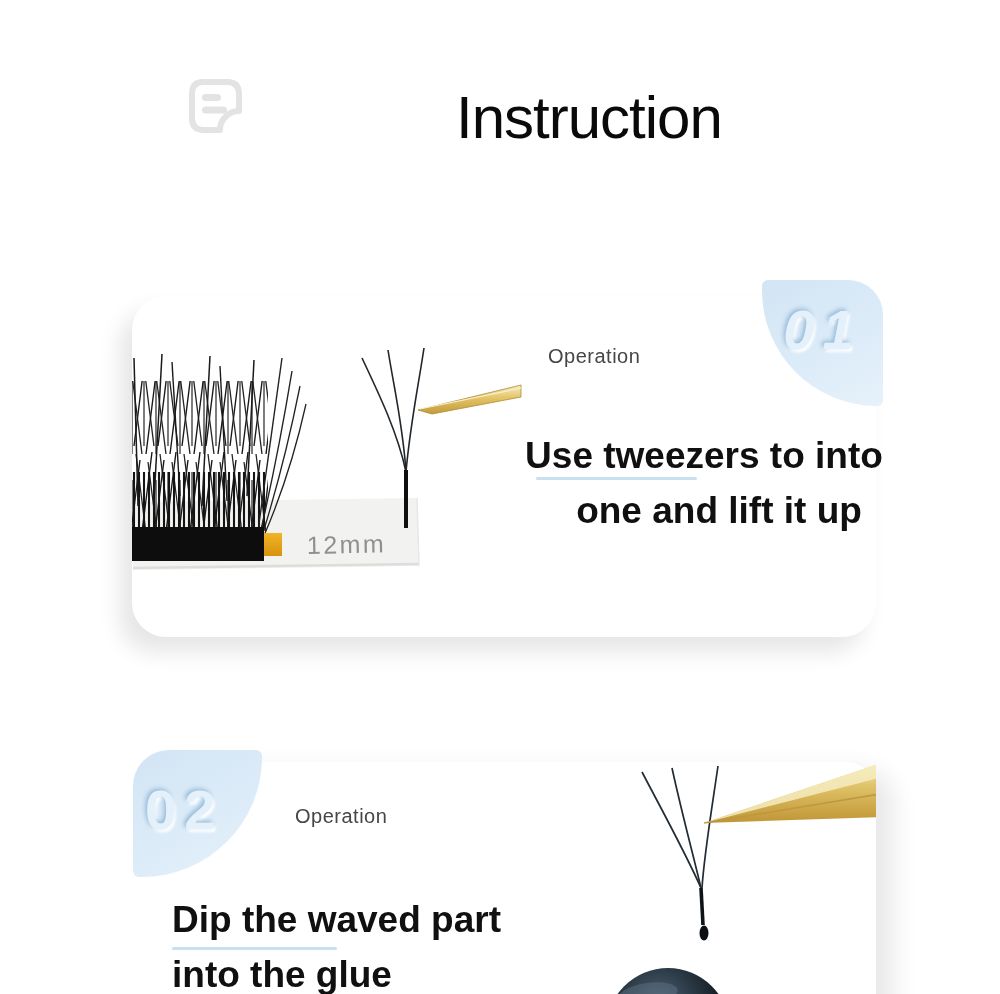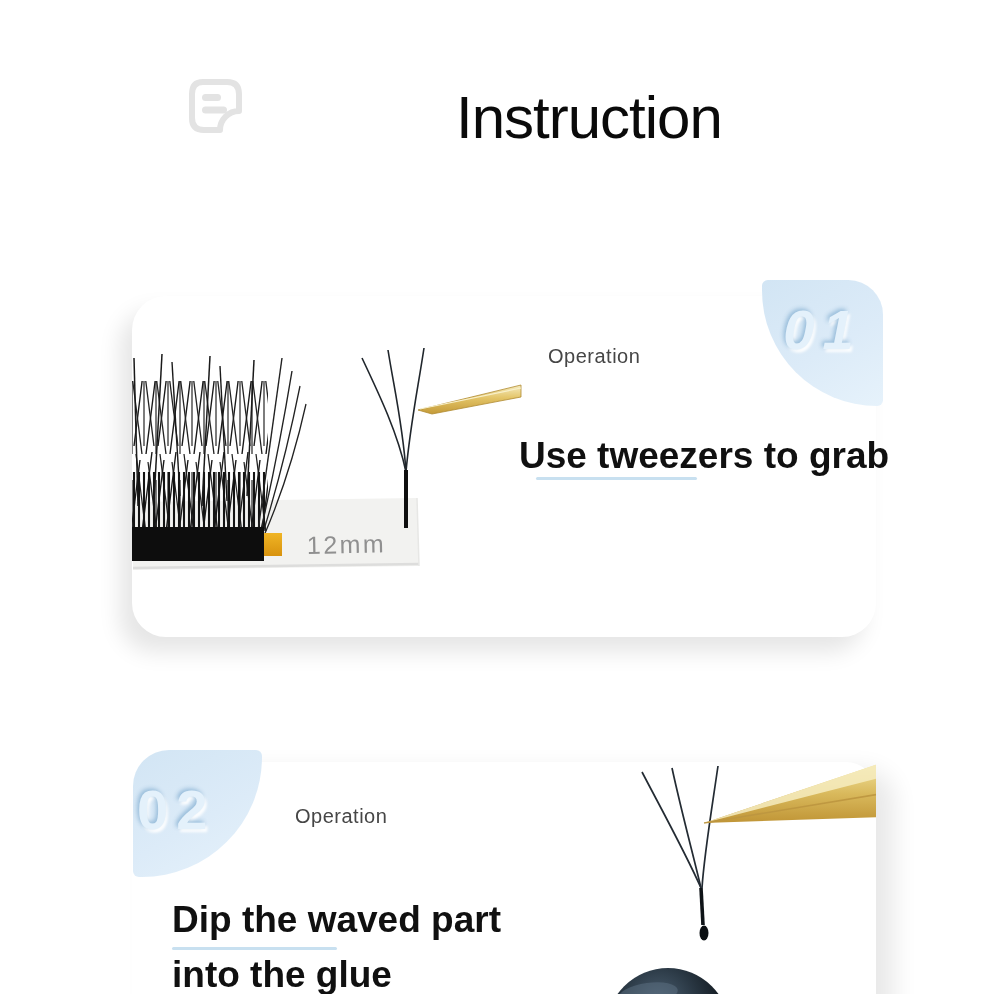--- a/index.html
+++ b/index.html
@@ -35,21 +35,21 @@
   .badge1{
     left:762px;top:280px;width:121px;height:126px;
     border-radius:6px 36px 6px 120px;
     align-items:flex-start;justify-content:center;
     padding-top:22px;box-sizing:border-box;font-style:italic;
   }
   .badge2{
     left:133px;top:750px;width:129px;height:127px;
     border-radius:36px 6px 120px 6px;
     align-items:flex-start;justify-content:flex-start;
-    padding-top:32px;padding-left:4px;box-sizing:border-box;
+    padding-top:32px;padding-left:12px;box-sizing:border-box;
   }
   .op-label{
     z-index:3;font-size:20px;color:#464646;letter-spacing:0.5px;line-height:1.15;
     white-space:nowrap;
   }
   .op1{left:548px;top:345px;}
   .op2{left:295px;top:805px;}
   .body-line{
     z-index:3;font-size:37px;font-weight:700;color:#101010;line-height:1.15;
     white-space:nowrap;
@@ -137,22 +137,23 @@
         <line x1="288" y1="113" x2="389" y2="92" stroke="#f8f0ca" stroke-width="1.2"></line>
       </g>
     </svg>
   </div>
 
   <div class="badge badge1">
     <span class="num">01</span>
   </div>
 
   <div class="abs op-label op1">Operation</div>
-  <div class="abs body-line s1l1">Use tweezers to grab</div>
+  <div class="abs body-line s1l1">Use tweezers to into</div>
   <div class="abs underline ul1"></div>
+  <div class="abs body-line s1l2">one and lift it up</div>
 
   <div class="card card2">
     <svg class="scene" width="744" height="300" viewBox="0 0 744 300">
       <defs>
         <linearGradient id="gold2" x1="0" y1="0" x2="0" y2="1">
           <stop offset="0" stop-color="#f2e29c"></stop>
           <stop offset="0.5" stop-color="#d9b95c"></stop>
           <stop offset="1" stop-color="#c09536"></stop>
         </linearGradient>
         <radialGradient id="domeGrad" cx="0.42" cy="0.28" r="0.85">

